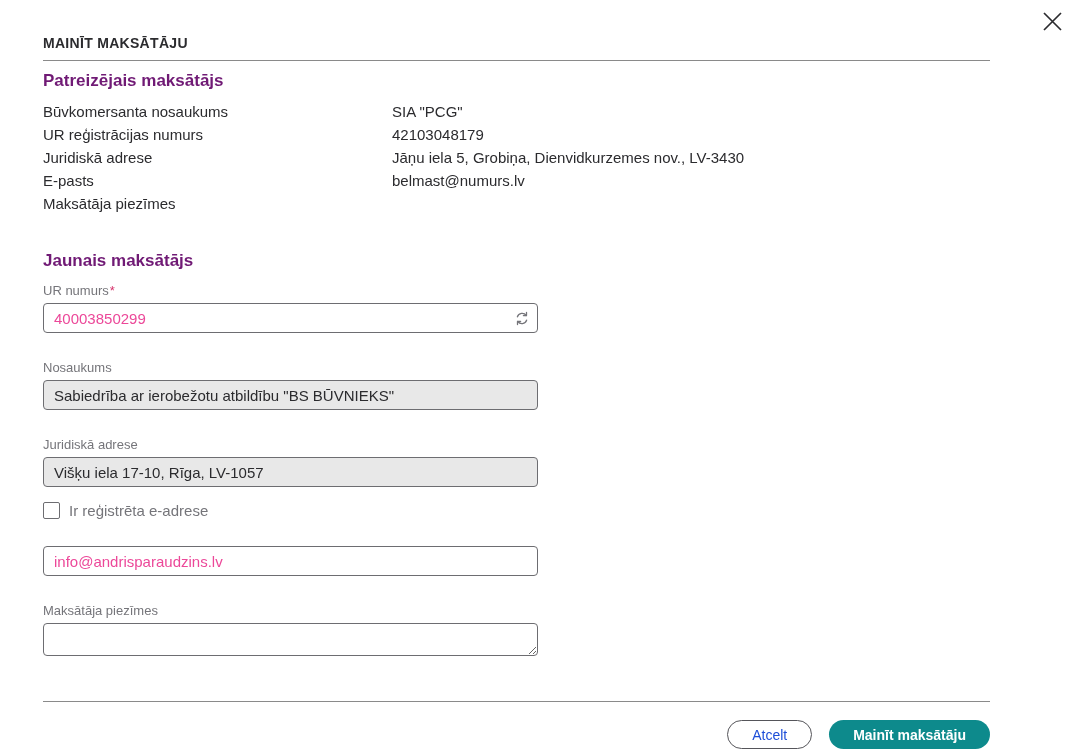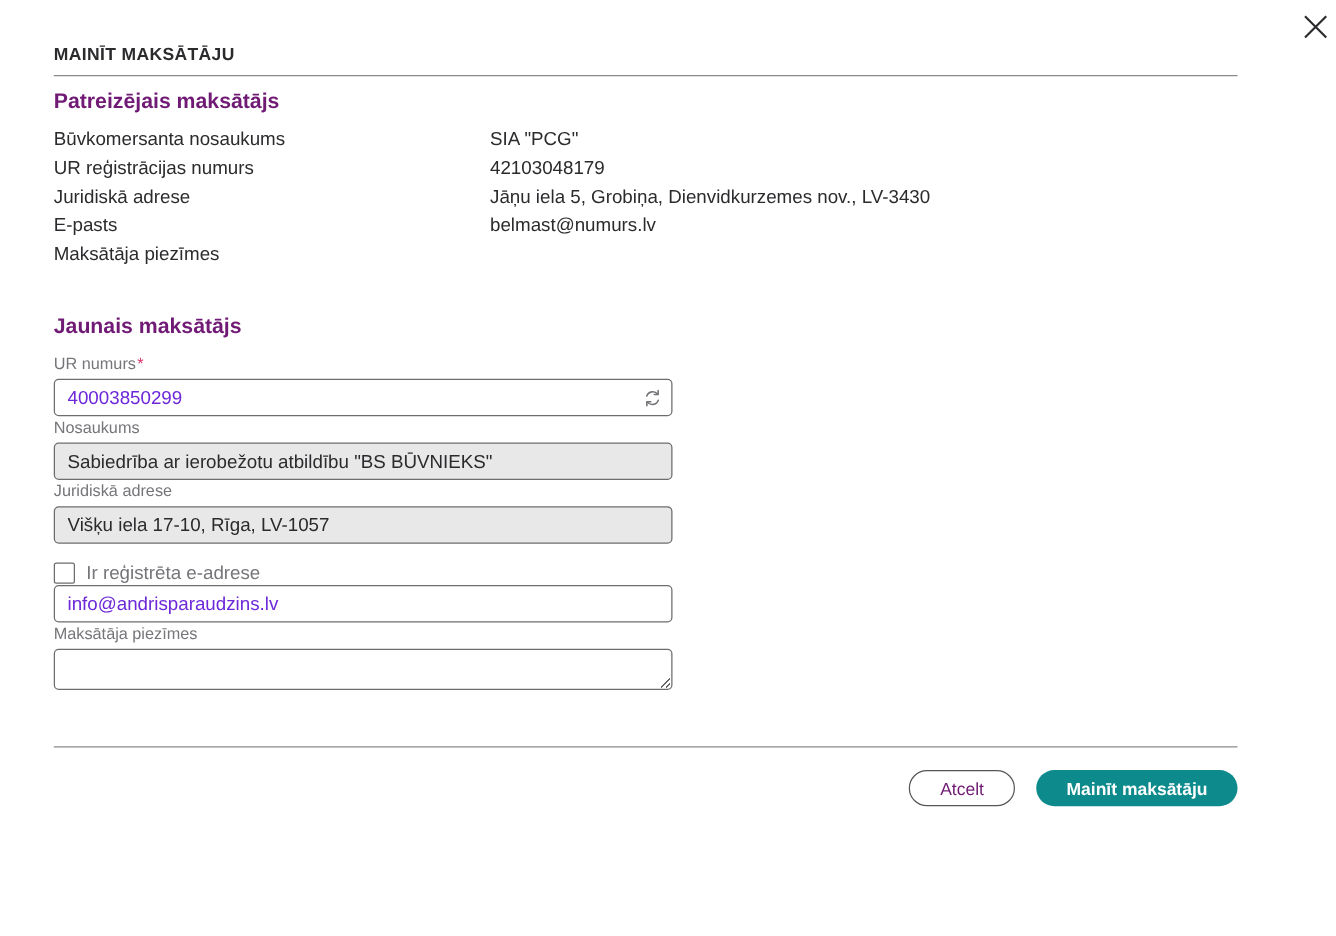--- a/index.html
+++ b/index.html
@@ -23,30 +23,30 @@
 
   .section-heading { font-size: 17px; font-weight: bold; color: #701a75; }
   .current-heading { margin-top: 10px; margin-bottom: 9px; }
   .new-heading { margin-top: 36px; margin-bottom: 12px; }
 
   .info-row { display: flex; font-size: 15px; line-height: 23px; gap: 32px; }
   .info-label { flex: 0 0 317px; }
   .info-value { flex: 1; }
 
   .form { width: 495px; }
-  .field { margin-top: 1px; }
+  .field { margin-top: 27px; }
   .field:first-child { margin-top: 0; }
   .field-label { display: block; font-size: 13px; color: #75757a; margin-bottom: 5px; }
   .req { color: #d6336c; margin-left: 1px; }
 
   .input-wrap { position: relative; }
   .text-input {
     width: 100%; height: 30px;
     border: 1px solid #6d6d71; border-radius: 4px;
-    padding: 0 30px 0 10px; font-family: inherit; font-size: 15px; color: #6d28d9;
+    padding: 0 30px 0 10px; font-family: inherit; font-size: 15px; color: #ec4899;
     background: #ffffff; outline: none;
   }
   .text-input.no-icon { padding-right: 10px; }
   .text-input:disabled, .text-input.disabled { background: #e8e8e8; color: #2b2b2e; }
   .input-icon {
     position: absolute; right: 8px; top: 50%; transform: translateY(-50%);
     width: 17px; height: 17px; display: flex; align-items: center; justify-content: center;
     cursor: pointer;
   }
 
@@ -64,21 +64,21 @@
     resize: both; outline: none; display: block;
   }
 
   .footer-divider { margin-top: 45px; }
   .footer { display: flex; justify-content: flex-end; align-items: center; gap: 17px; margin-top: 18px; }
   .btn {
     height: 29px; border-radius: 15px; font-family: inherit; font-size: 14px;
     cursor: pointer; display: inline-flex; align-items: center; justify-content: center;
   }
   .btn-outline {
-    background: #ffffff; border: 1px solid #55555a; color: #701a75;
+    background: #ffffff; border: 1px solid #55555a; color: #1d4ed8;
     min-width: 85px; padding: 0 20px;
   }
   .btn-primary {
     background: #0d8a8c; border: none; color: #ffffff; font-weight: 600;
     padding: 0 24px; min-width: 150px;
   }
 </style>
 </head>
 <body>
 

